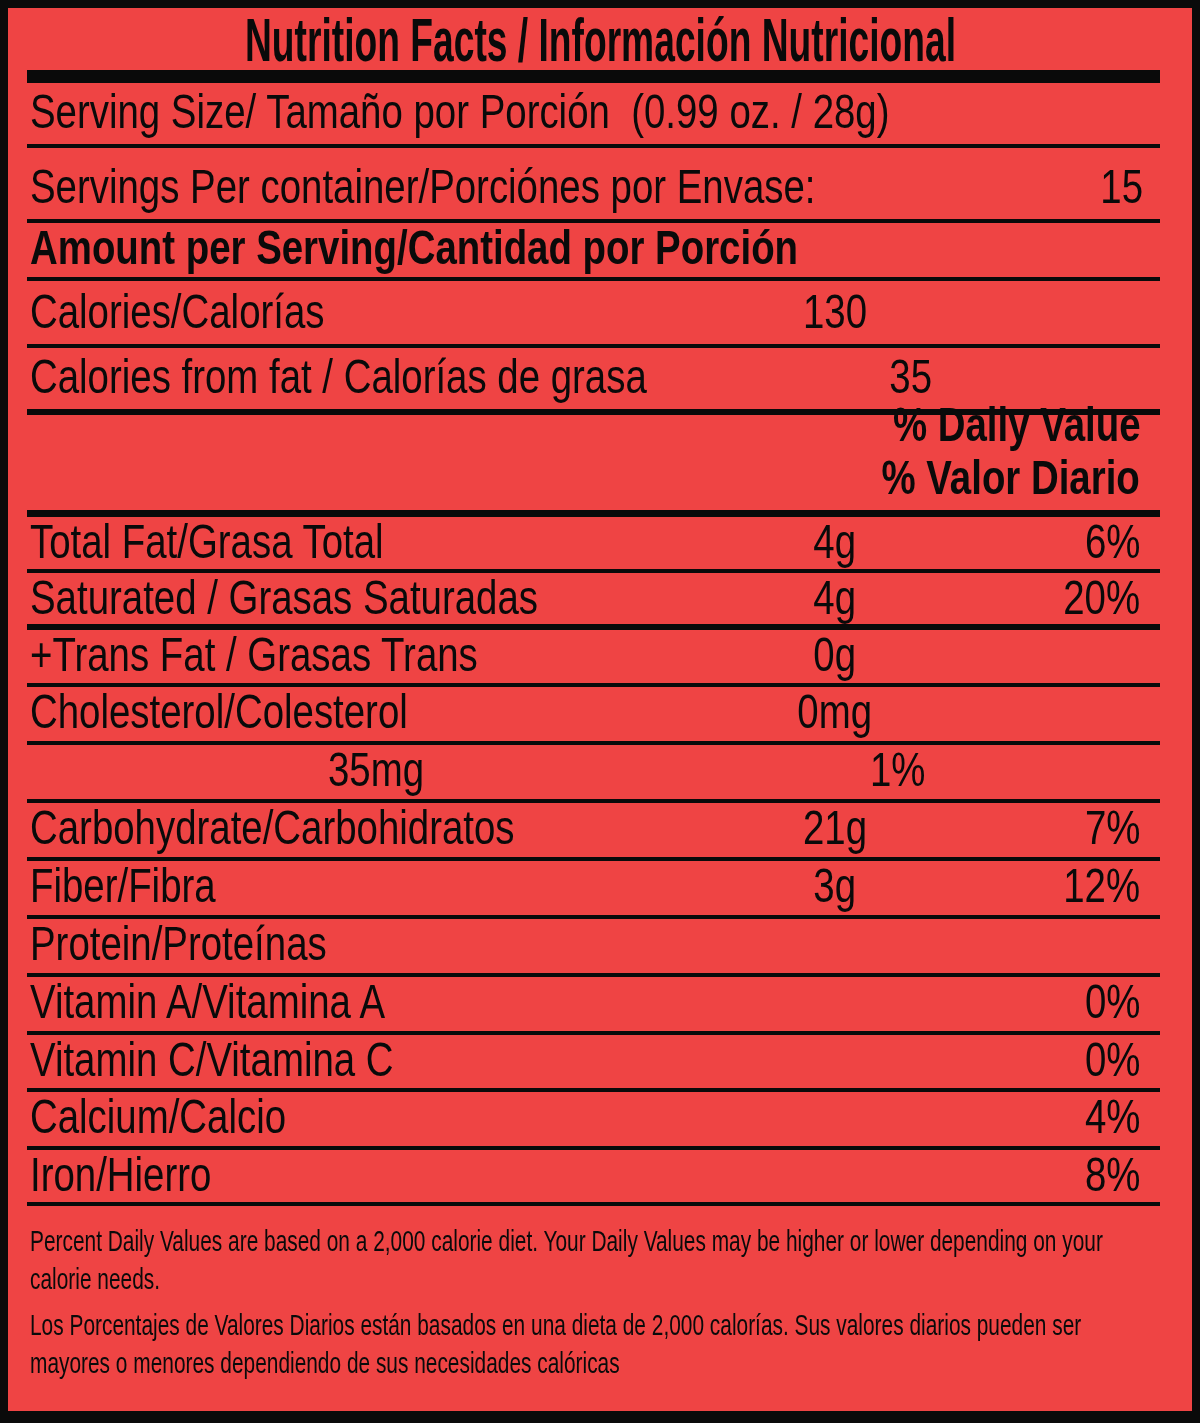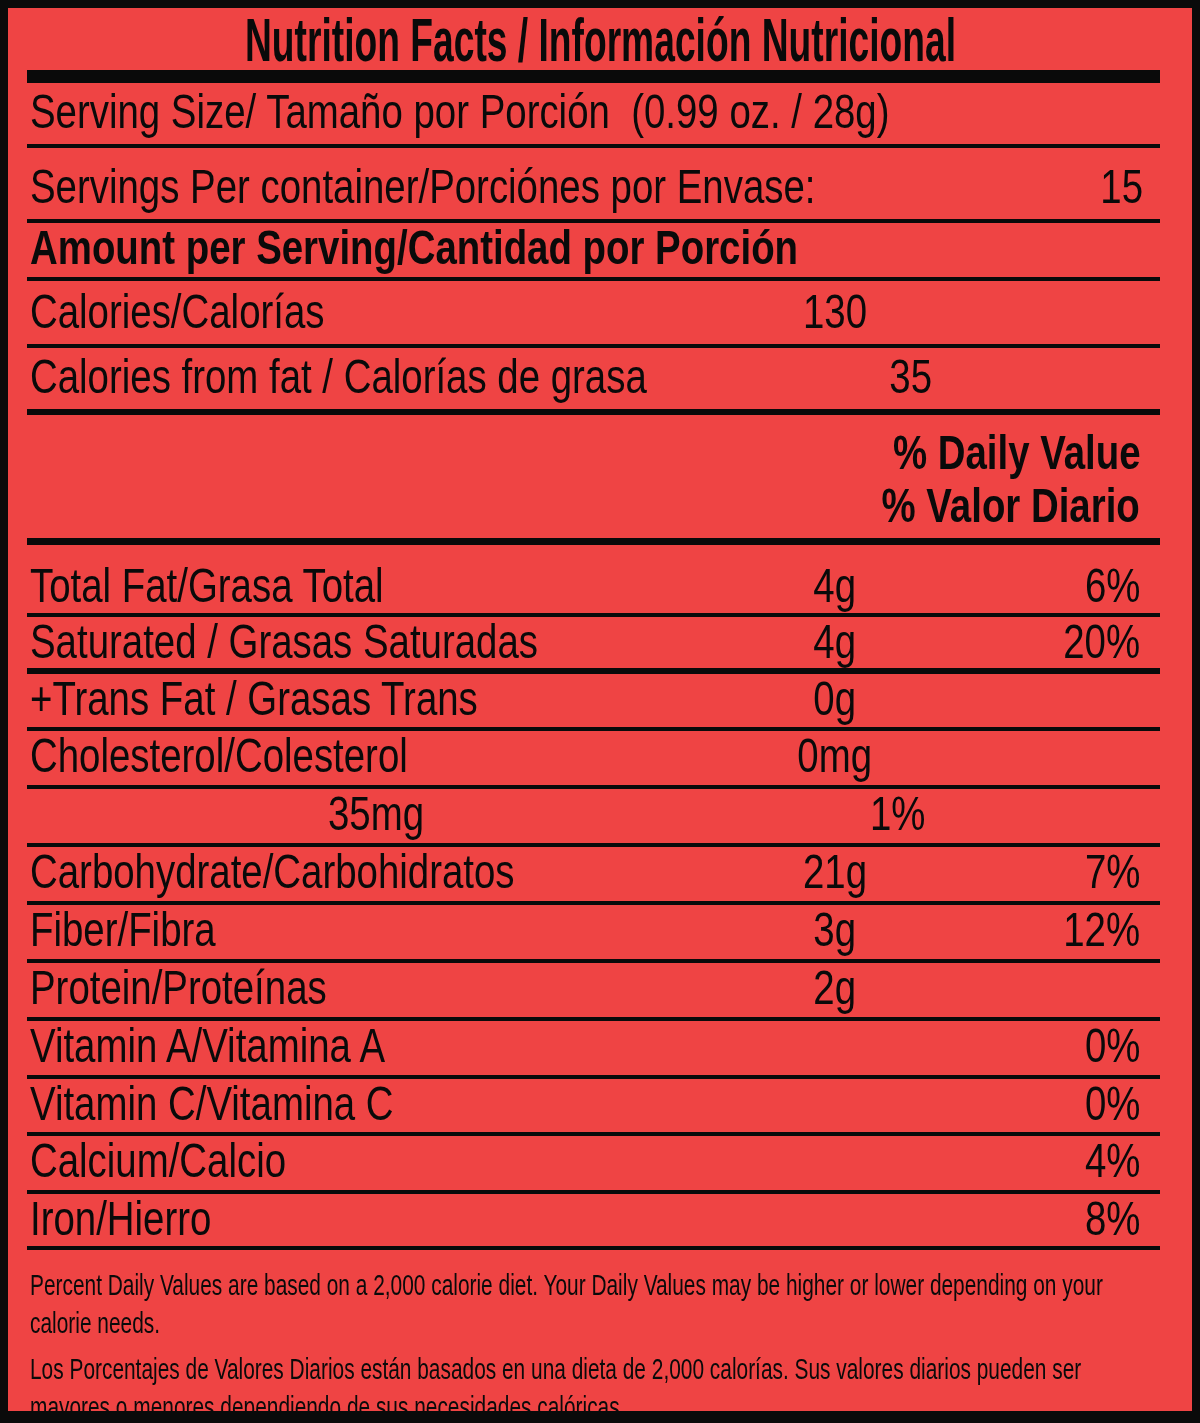--- a/index.html
+++ b/index.html
@@ -41,22 +41,22 @@
   .c-pct{text-align:right;padding-right:20px;}
   .bold{font-weight:bold;}
 
   .h-serving{height:65px;}
   .h-servings{height:75px;}
   .h-section{height:58px;}
   .h-cal{height:67px;}
   .h-calfat{height:67px;border-bottom-width:6px;}
 
   .dv-block{
-    box-sizing:border-box;height:130px;
-    margin:0 32px 16px 19px;
+    box-sizing:border-box;height:102px;
+    margin:0 32px 0 19px;
     border-bottom:7px solid #0a0a0a;
     display:flex;flex-direction:column;justify-content:flex-end;
     text-align:right;padding:0 20px 6px 0;
     font-size:48px;font-weight:bold;line-height:53px;
   }
 
   .nrow{height:58px;}
   #nutrients .nrow:nth-of-type(1){height:56px;}
   #nutrients .nrow:nth-of-type(2){height:57px;border-bottom-width:6px;}
   #nutrients .nrow:nth-of-type(3){height:57px;}
@@ -158,21 +158,20 @@
 
   <div class="row nrow">
     <span class="c-label"><span class="cx r-name">Fiber/Fibra</span></span>
     <span class="c-amt"><span class="cx r-amt">3g</span></span>
     <span class="c-pct"><span class="cx r-pct">12%</span></span>
   </div>
 
 
   <div class="row nrow">
     <span class="c-label"><span class="cx r-name">Protein/Proteínas</span></span>
-    <span class="c-amt"><span class="cx r-amt">2g</span></span>
     <span class="c-pct"><span class="cx r-pct"></span></span>
   </div>
 
   <div class="row nrow">
     <span class="c-label"><span class="cx r-name">Vitamin A/Vitamina A</span></span>
     <span class="c-amt"><span class="cx r-amt"></span></span>
     <span class="c-pct"><span class="cx r-pct">0%</span></span>
   </div>
 
   <div class="row nrow">

